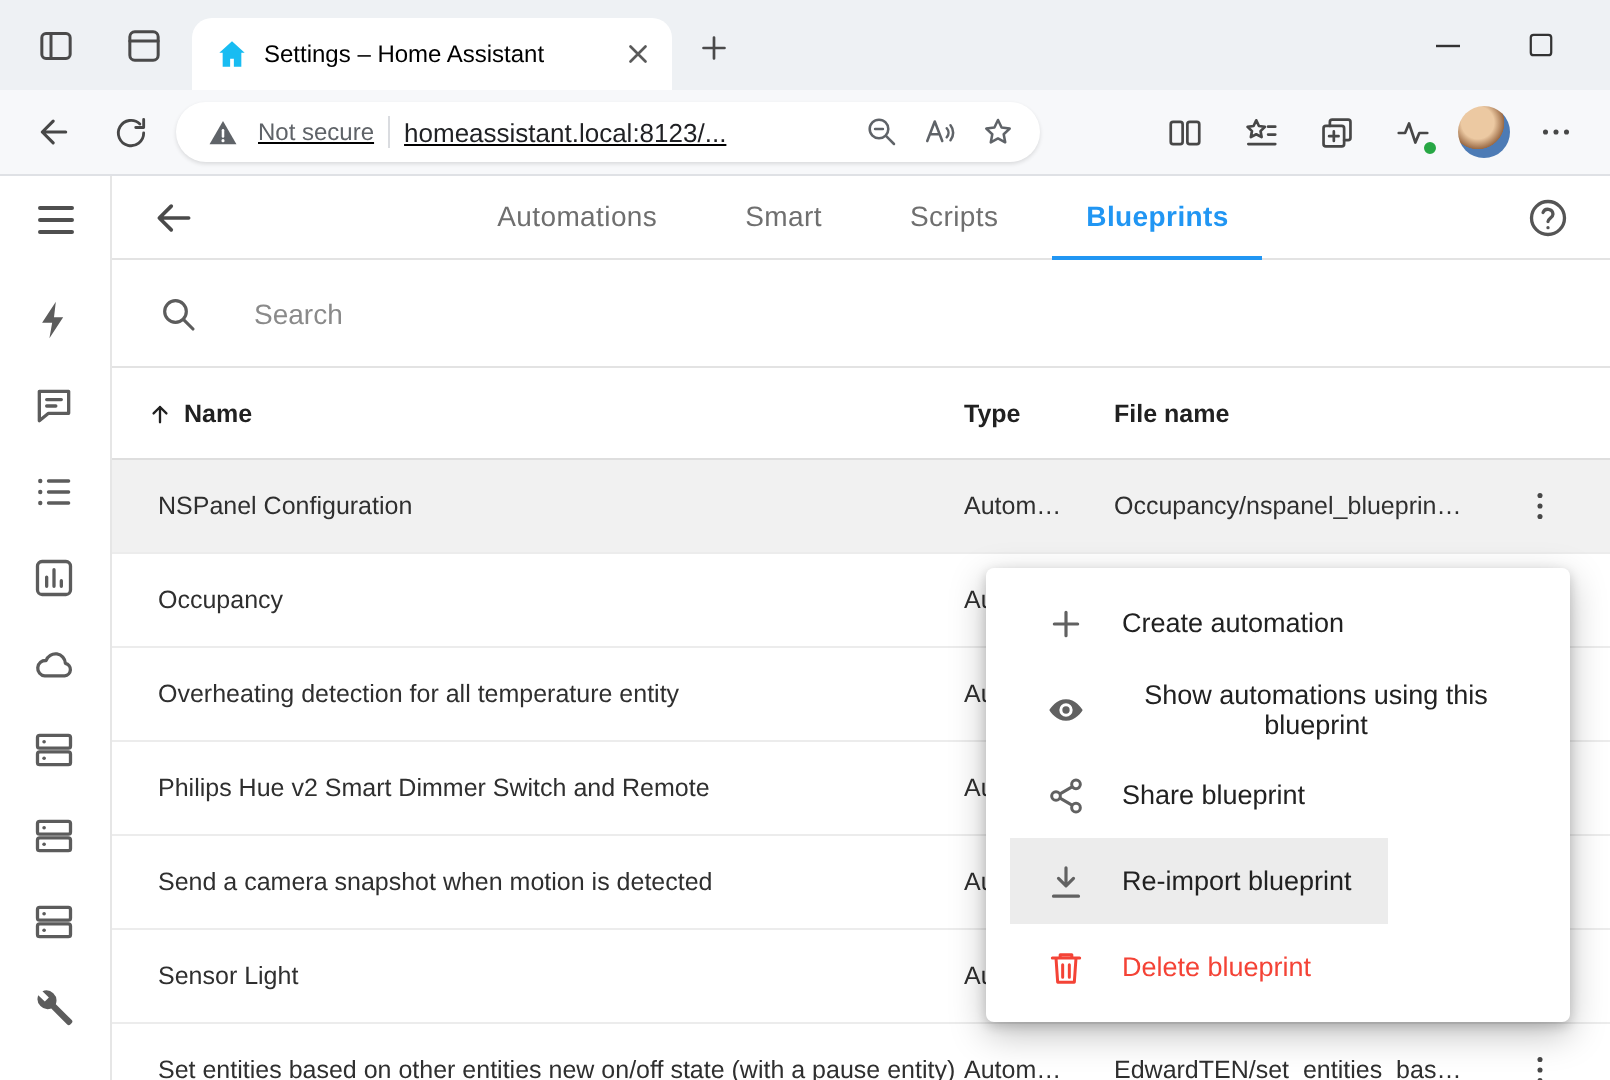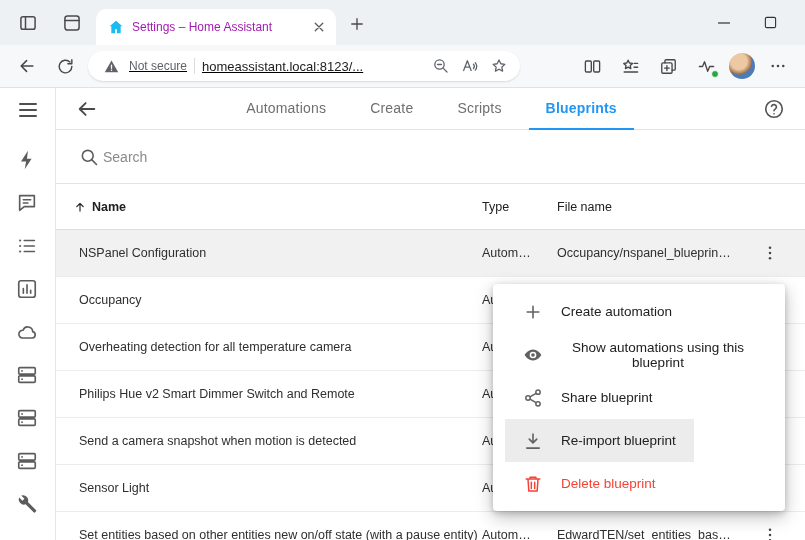--- a/index.html
+++ b/index.html
@@ -9,21 +9,21 @@
   svg { display:block; }
 
   .window { width:805px; height:540px; position:relative; overflow:hidden; background:#fff; }
 
   
   .titlebar { height:45px; background:#eef1f4; position:relative; }
   .tb-btn { position:absolute; top:13px; width:20px; height:20px; color:#4a4a4a; }
   .tb-btn.b1 { left:18px; } .tb-btn.b2 { left:62px; }
   .tab { position:absolute; left:96px; top:9px; width:240px; height:36px; background:#fff;
     border-radius:10px 10px 0 0; display:flex; align-items:center; padding:0 8px 0 12px; gap:8px; }
-  .tab-title { font-size:12px; color:#a21caf; white-space:nowrap; overflow:hidden; text-overflow:ellipsis; flex:1; }
+  .tab-title { font-size:12px; color:#000000; white-space:nowrap; overflow:hidden; text-overflow:ellipsis; flex:1; }
   .tab-close { width:18px; height:18px; color:#5a5a5a; border-radius:4px; }
   .newtab { position:absolute; left:348px; top:15px; width:18px; height:18px; color:#4a4a4a; }
   .win-controls { position:absolute; right:0; top:0; height:45px; display:flex; align-items:center; }
   .win-btn { width:46px; height:45px; display:flex; align-items:center; justify-content:center; color:#333; }
   .win-btn.close { margin-right:-34px; }
 
   
   .toolbar { height:43px; background:#f7f8fa; border-bottom:1px solid #dfe1e5;
     display:flex; align-items:center; padding:0 12px; gap:8px; }
   .icon-btn { width:30px; height:30px; display:flex; align-items:center; justify-content:center;
@@ -55,33 +55,33 @@
   .ha-header { height:42px; border-bottom:1px solid #e3e3e3; display:flex; align-items:center;
     padding:0 20px; flex:0 0 auto; }
   .back-btn { width:24px; height:24px; color:#4a4a4a; flex:0 0 auto; }
   .ha-tabs { flex:1; display:flex; justify-content:center; gap:10px; height:42px; }
   .ha-tab { padding:0 17px; display:flex; align-items:center; font-size:14px; color:#6f6f6f;
     letter-spacing:.2px; border-bottom:2px solid transparent; }
   .ha-tab.active { color:#2196f3; border-bottom-color:#2196f3; font-weight:bold;justify-content:flex-end; }
   .help-btn { width:22px; height:22px; color:#555; flex:0 0 auto; }
 
   .search-row { height:54px; border-bottom:1px solid #e3e3e3; display:flex; align-items:center;
-    padding:0 0 0 23px; gap:4px; flex:0 0 auto; }
+    padding:0 0 0 23px; gap:28px; flex:0 0 auto; }
   .search-row input { border:none; outline:none; flex:1; font-size:14px; color:#212121;
     font-family:inherit; background:transparent; }
   .search-row input::placeholder { color:#8a8a8a; }
 
   .thead { height:46px; border-bottom:1px solid #dedede; display:flex; align-items:center;
     font-size:12.5px; color:#212121; flex:0 0 auto; }
   .col-name { flex:0 0 426px; padding-left:23px; display:flex; align-items:center; gap:5px;
     white-space:nowrap; overflow:hidden; }
   .thead .col-name { padding-left:17px; font-weight:bold; }
   .col-type { flex:0 0 75px; white-space:nowrap; overflow:hidden; }
   .col-file { flex:1; white-space:nowrap; overflow:hidden; }
-  .thead .col-type, .thead .col-file { font-weight:normal; }
+  .thead .col-type, .thead .col-file { font-weight:bold; }
   .col-menu { flex:0 0 70px; display:flex; justify-content:center; }
   .sort-arrow { color:#212121; }
 
   .trow { height:47px; border-bottom:1px solid #ececec; display:flex; align-items:center;
     font-size:12.5px; color:#2f2f2f; flex:0 0 auto; }
   .trow.selected { background:#f1f1f1; }
   .dots-btn { width:26px; height:26px; color:#474747; display:flex; align-items:center; justify-content:center; }
 
   
   .ctx-menu { position:absolute; left:437px; top:196px; width:292px; background:#fff; border-radius:4px;
@@ -309,21 +309,21 @@
         <button class="back-btn">
           <svg width="22" height="22" viewBox="0 0 24 24" fill="none" stroke="currentColor" stroke-width="2" stroke-linecap="round" stroke-linejoin="round">
               <path d="M20 12H4M10.5 18.5 4 12l6.5-6.5"></path>
             </svg>
         </button>
         <nav class="ha-tabs">
           <button class="ha-tab">
               <span>Automations</span>
             </button>
           <button class="ha-tab">
-              <span>Create</span>
+              <span>Smart</span>
             </button>
           <button class="ha-tab">
               <span>Scripts</span>
             </button>
           <button class="ha-tab active">
               <span>Blueprints</span>
             </button>
         </nav>
         <button class="help-btn">
           <svg width="22" height="22" viewBox="0 0 24 24" fill="none" stroke="currentColor" stroke-width="1.8" stroke-linecap="round" stroke-linejoin="round">
@@ -374,21 +374,21 @@
       </div>
 
       <div class="trow">
         <div class="col-name">Occupancy</div>
         <div class="col-type">Au</div>
         <div class="col-file"></div>
         <div class="col-menu"></div>
       </div>
 
       <div class="trow">
-        <div class="col-name">Overheating detection for all temperature camera</div>
+        <div class="col-name">Overheating detection for all temperature entity</div>
         <div class="col-type">Au</div>
         <div class="col-file"></div>
         <div class="col-menu"></div>
       </div>
 
       <div class="trow">
         <div class="col-name">Philips Hue v2 Smart Dimmer Switch and Remote</div>
         <div class="col-type">Au</div>
         <div class="col-file"></div>
         <div class="col-menu"></div>

